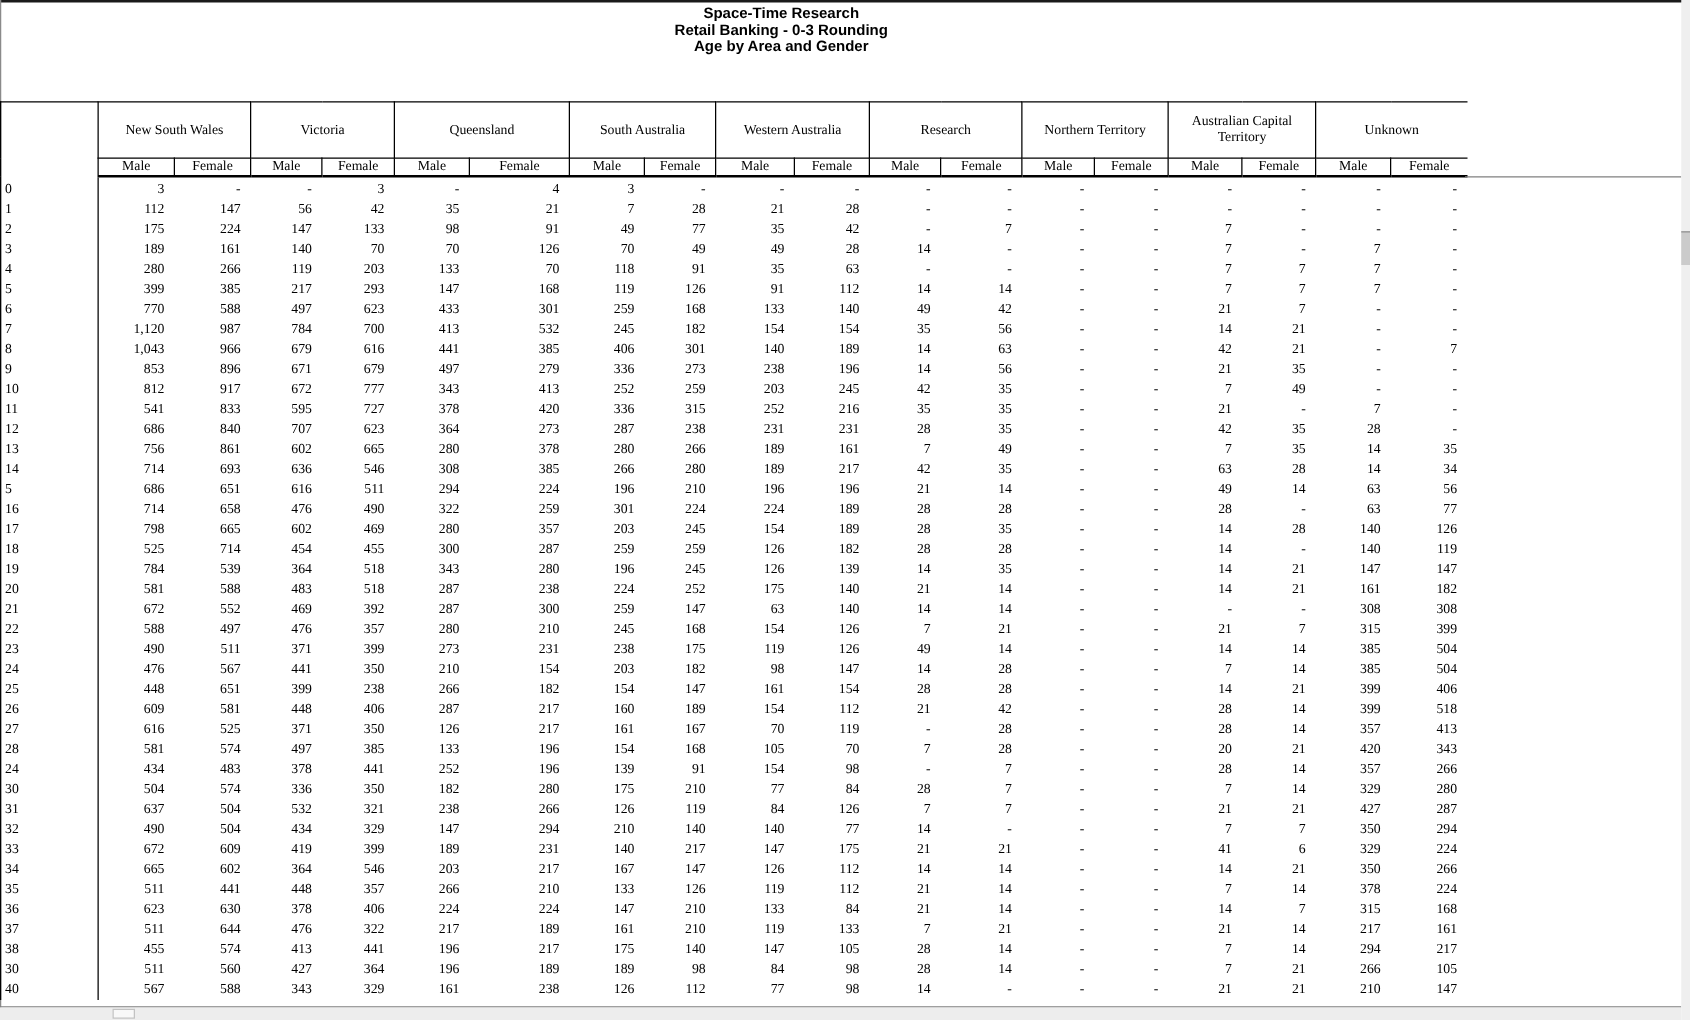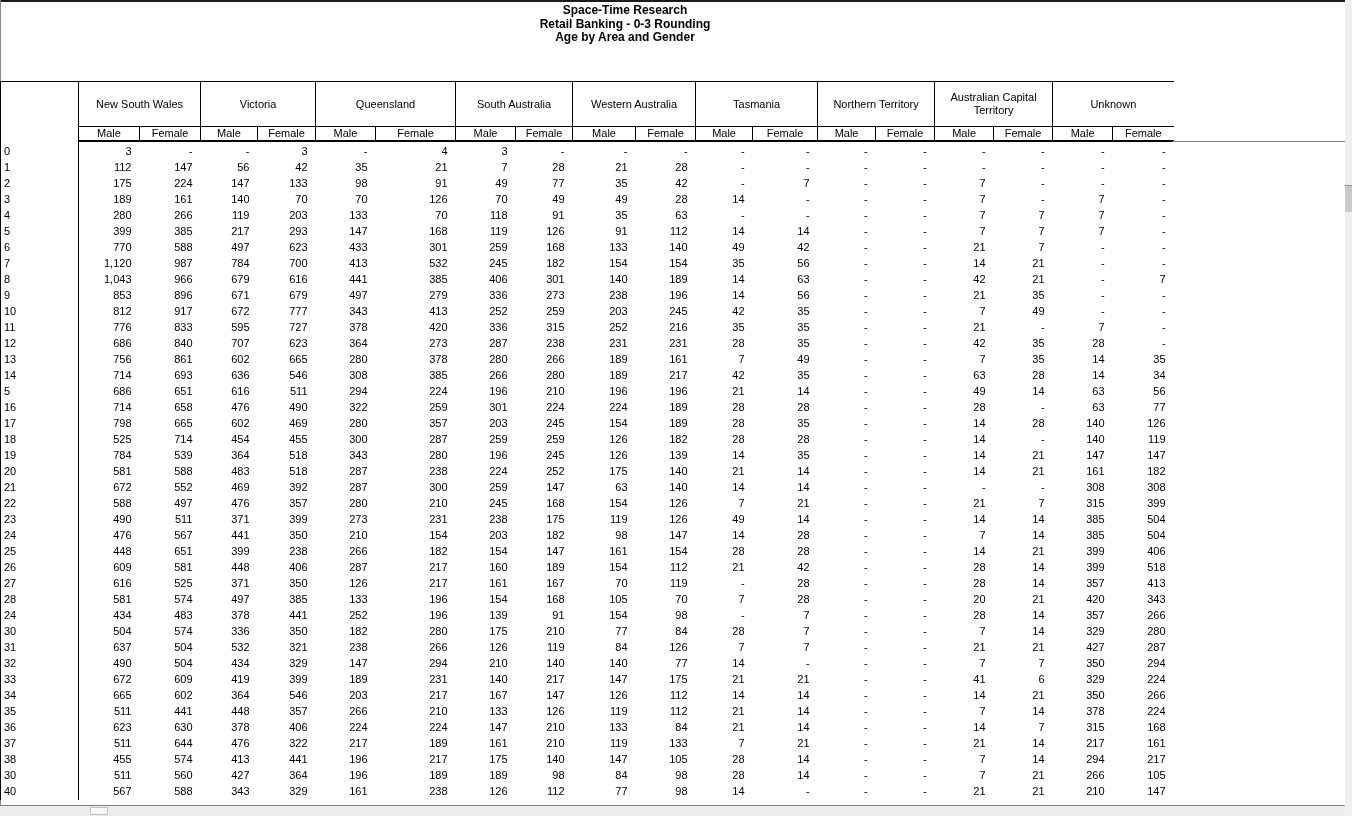--- a/index.html
+++ b/index.html
@@ -12,21 +12,21 @@
   .win-top { position:absolute; top:0; left:0; width:1352px; height:2px; background:#1a1a1a; }
   .win-left { position:absolute; top:0; left:0; width:1px; height:806px; background:#8a8a8a; }
 
   .title-block {
     position:absolute; top:4px; left:0; width:1250px;
     text-align:center; font-weight:bold; font-size:12px; line-height:13.6px;
   }
 
   table.grid {
     position:absolute; left:0; top:81px; width:1173px;
-    border-collapse:collapse; table-layout:fixed; font-size:11px;
+    border-collapse:collapse; table-layout:fixed; font-size:11px;font-family:Liberation Serif, serif;
   }
   th { font-weight:normal; padding:0; }
   .stub-th { border-top:1px solid #000; border-left:1px solid #000; border-right:1px solid #000; }
   .area-th {
     height:45px; text-align:center; vertical-align:middle; line-height:13px;
     border-top:1px solid #000; border-left:1px solid #000;
     border-right:1px solid #000; border-bottom:1px solid #000; padding:0 6px;
   }
   .area-th:last-child { border-right:none; }
   .gender-th {
@@ -87,21 +87,21 @@
         <col style="width: 61px;">
       </colgroup>
     <thead>
       <tr id="area-row">
         <th class="stub-th" rowspan="2"></th>
       <th colspan="2" class="area-th">New South Wales</th>
           <th colspan="2" class="area-th">Victoria</th>
           <th colspan="2" class="area-th">Queensland</th>
           <th colspan="2" class="area-th">South Australia</th>
           <th colspan="2" class="area-th">Western Australia</th>
-          <th colspan="2" class="area-th">Tasmania</th>
+          <th colspan="2" class="area-th">Research</th>
           <th colspan="2" class="area-th">Northern Territory</th>
           <th colspan="2" class="area-th">Australian Capital Territory</th>
           <th colspan="2" class="area-th">Unknown</th>
         </tr>
       <tr id="gender-row">
           <th class="gender-th">Male</th>
           <th class="gender-th">Female</th>
           <th class="gender-th">Male</th>
           <th class="gender-th">Female</th>
           <th class="gender-th">Male</th>
@@ -347,21 +347,21 @@
           <td class="val">35</td>
           <td class="val">-</td>
           <td class="val">-</td>
           <td class="val">7</td>
           <td class="val">49</td>
           <td class="val">-</td>
           <td class="val">-</td>
         </tr>
         <tr>
           <td class="stub">11</td>
-          <td class="val">776</td>
+          <td class="val">541</td>
           <td class="val">833</td>
           <td class="val">595</td>
           <td class="val">727</td>
           <td class="val">378</td>
           <td class="val">420</td>
           <td class="val">336</td>
           <td class="val">315</td>
           <td class="val">252</td>
           <td class="val">216</td>
           <td class="val">35</td>

